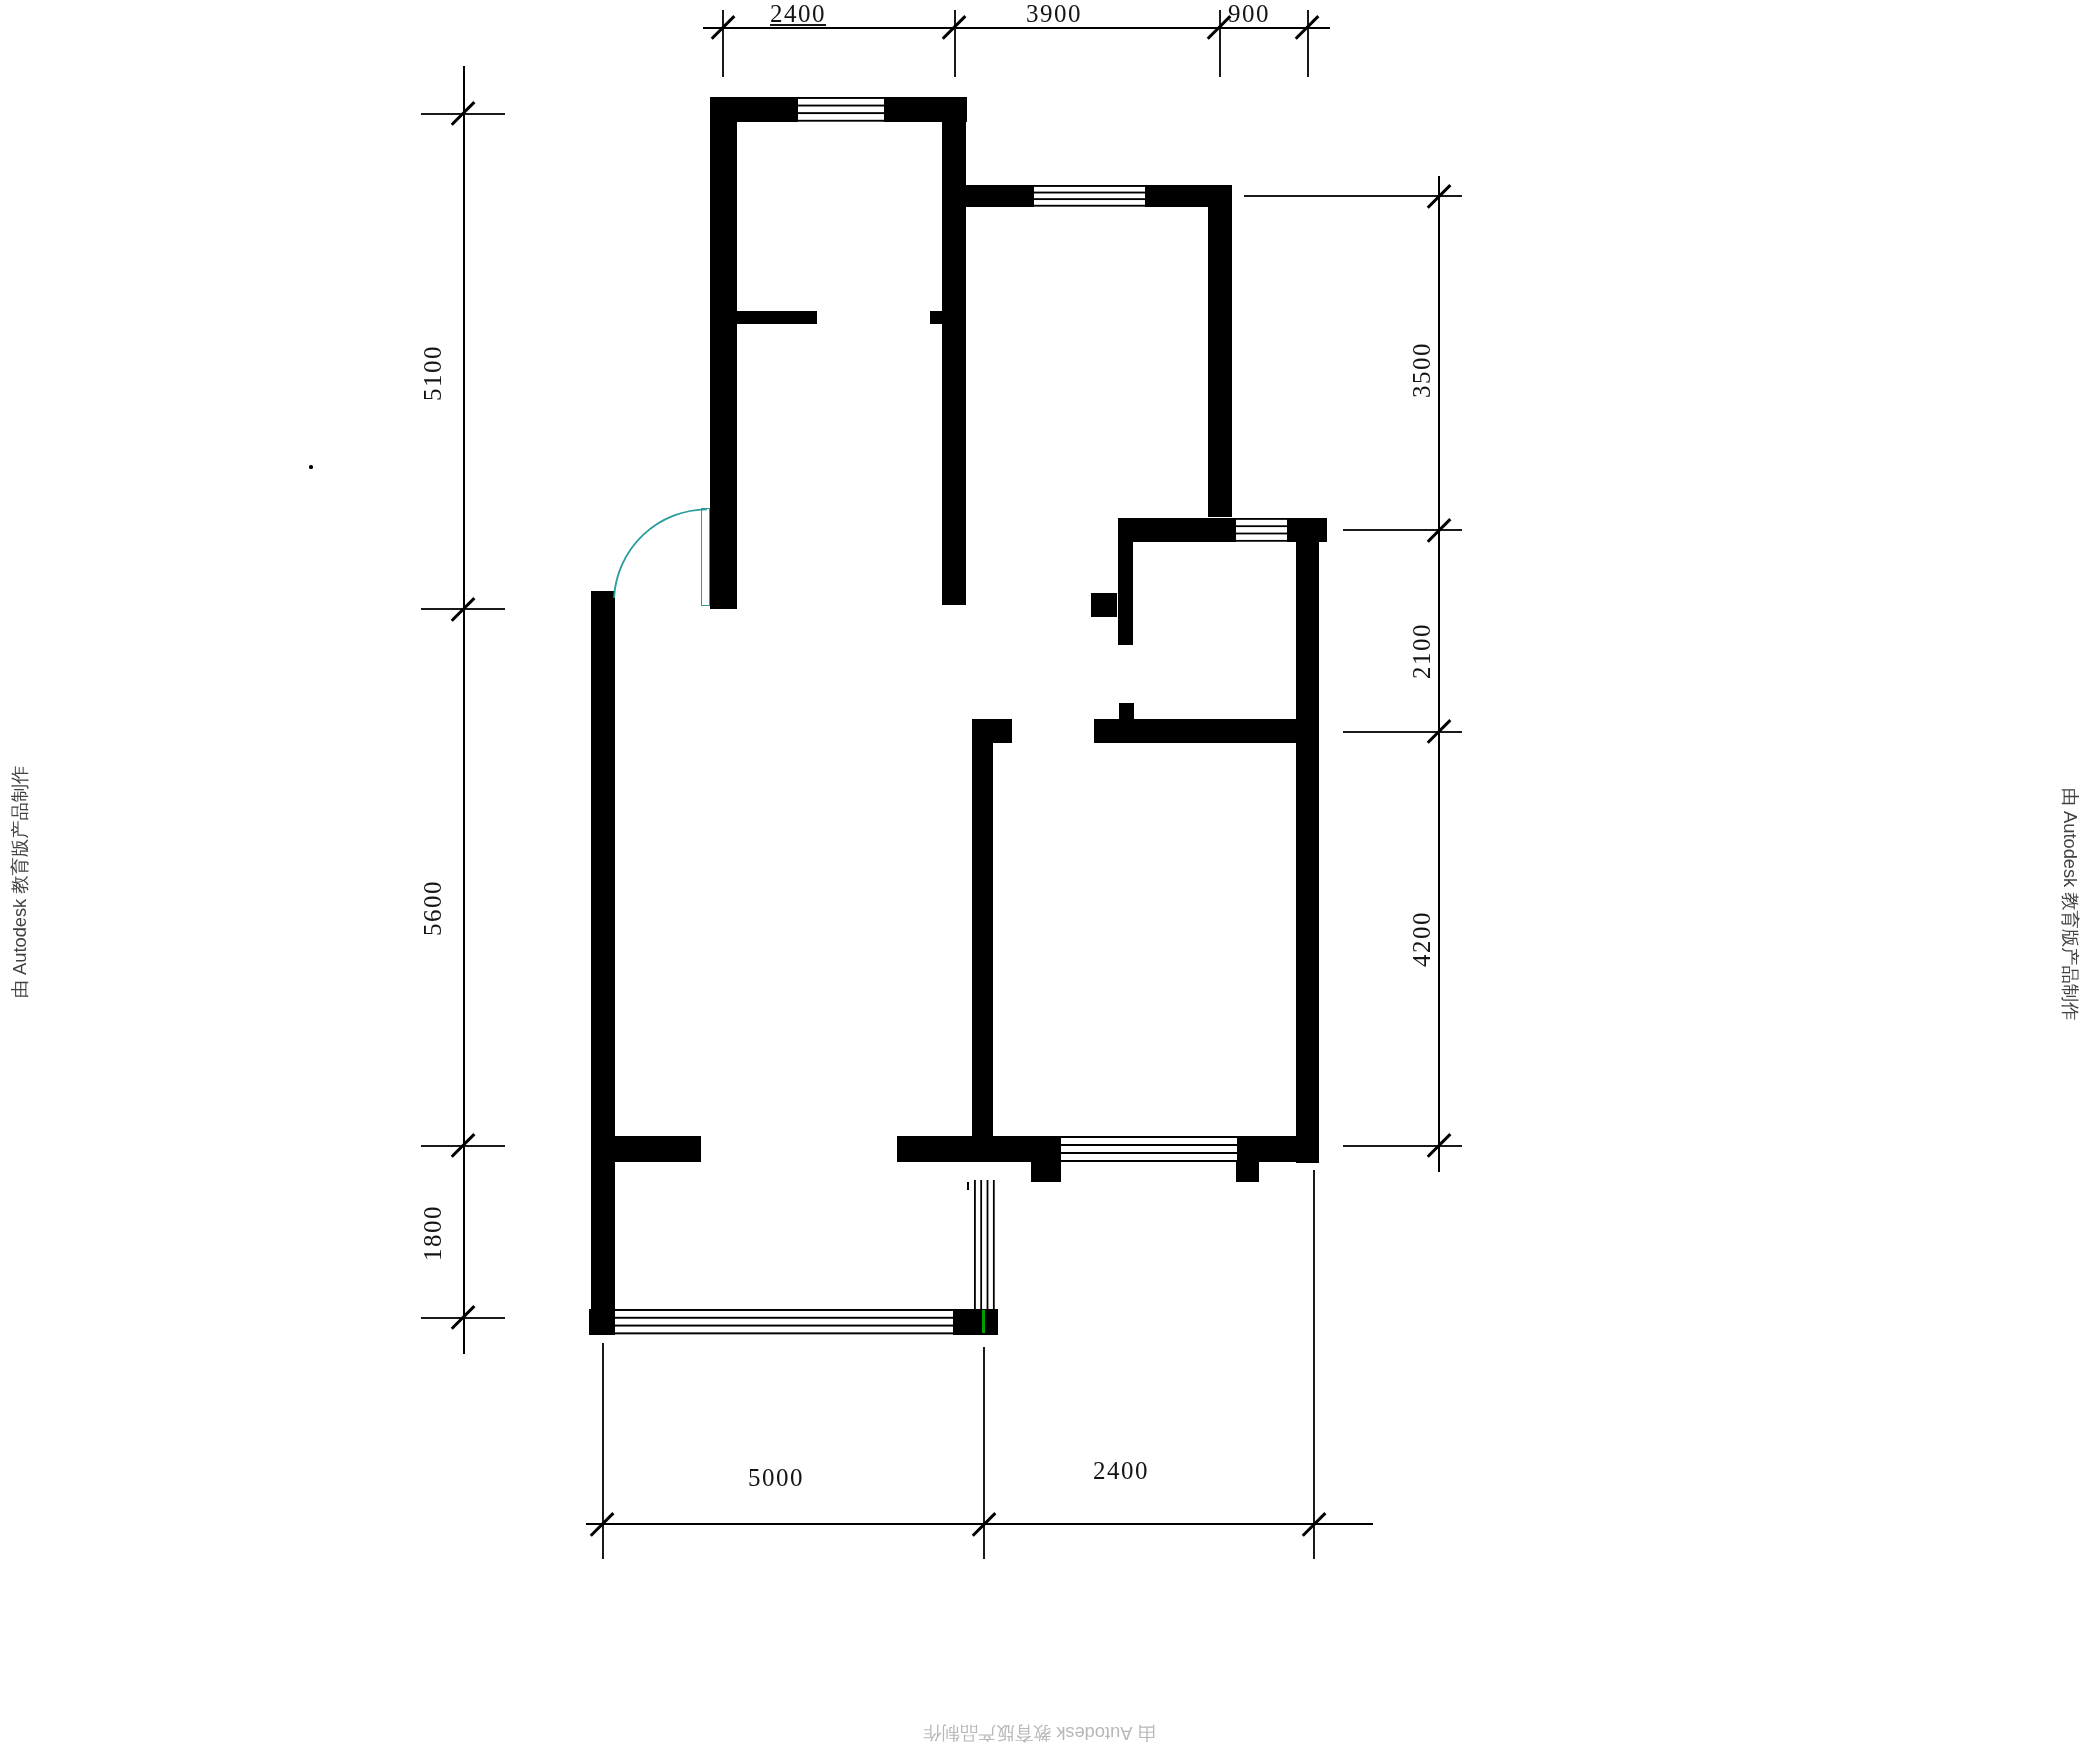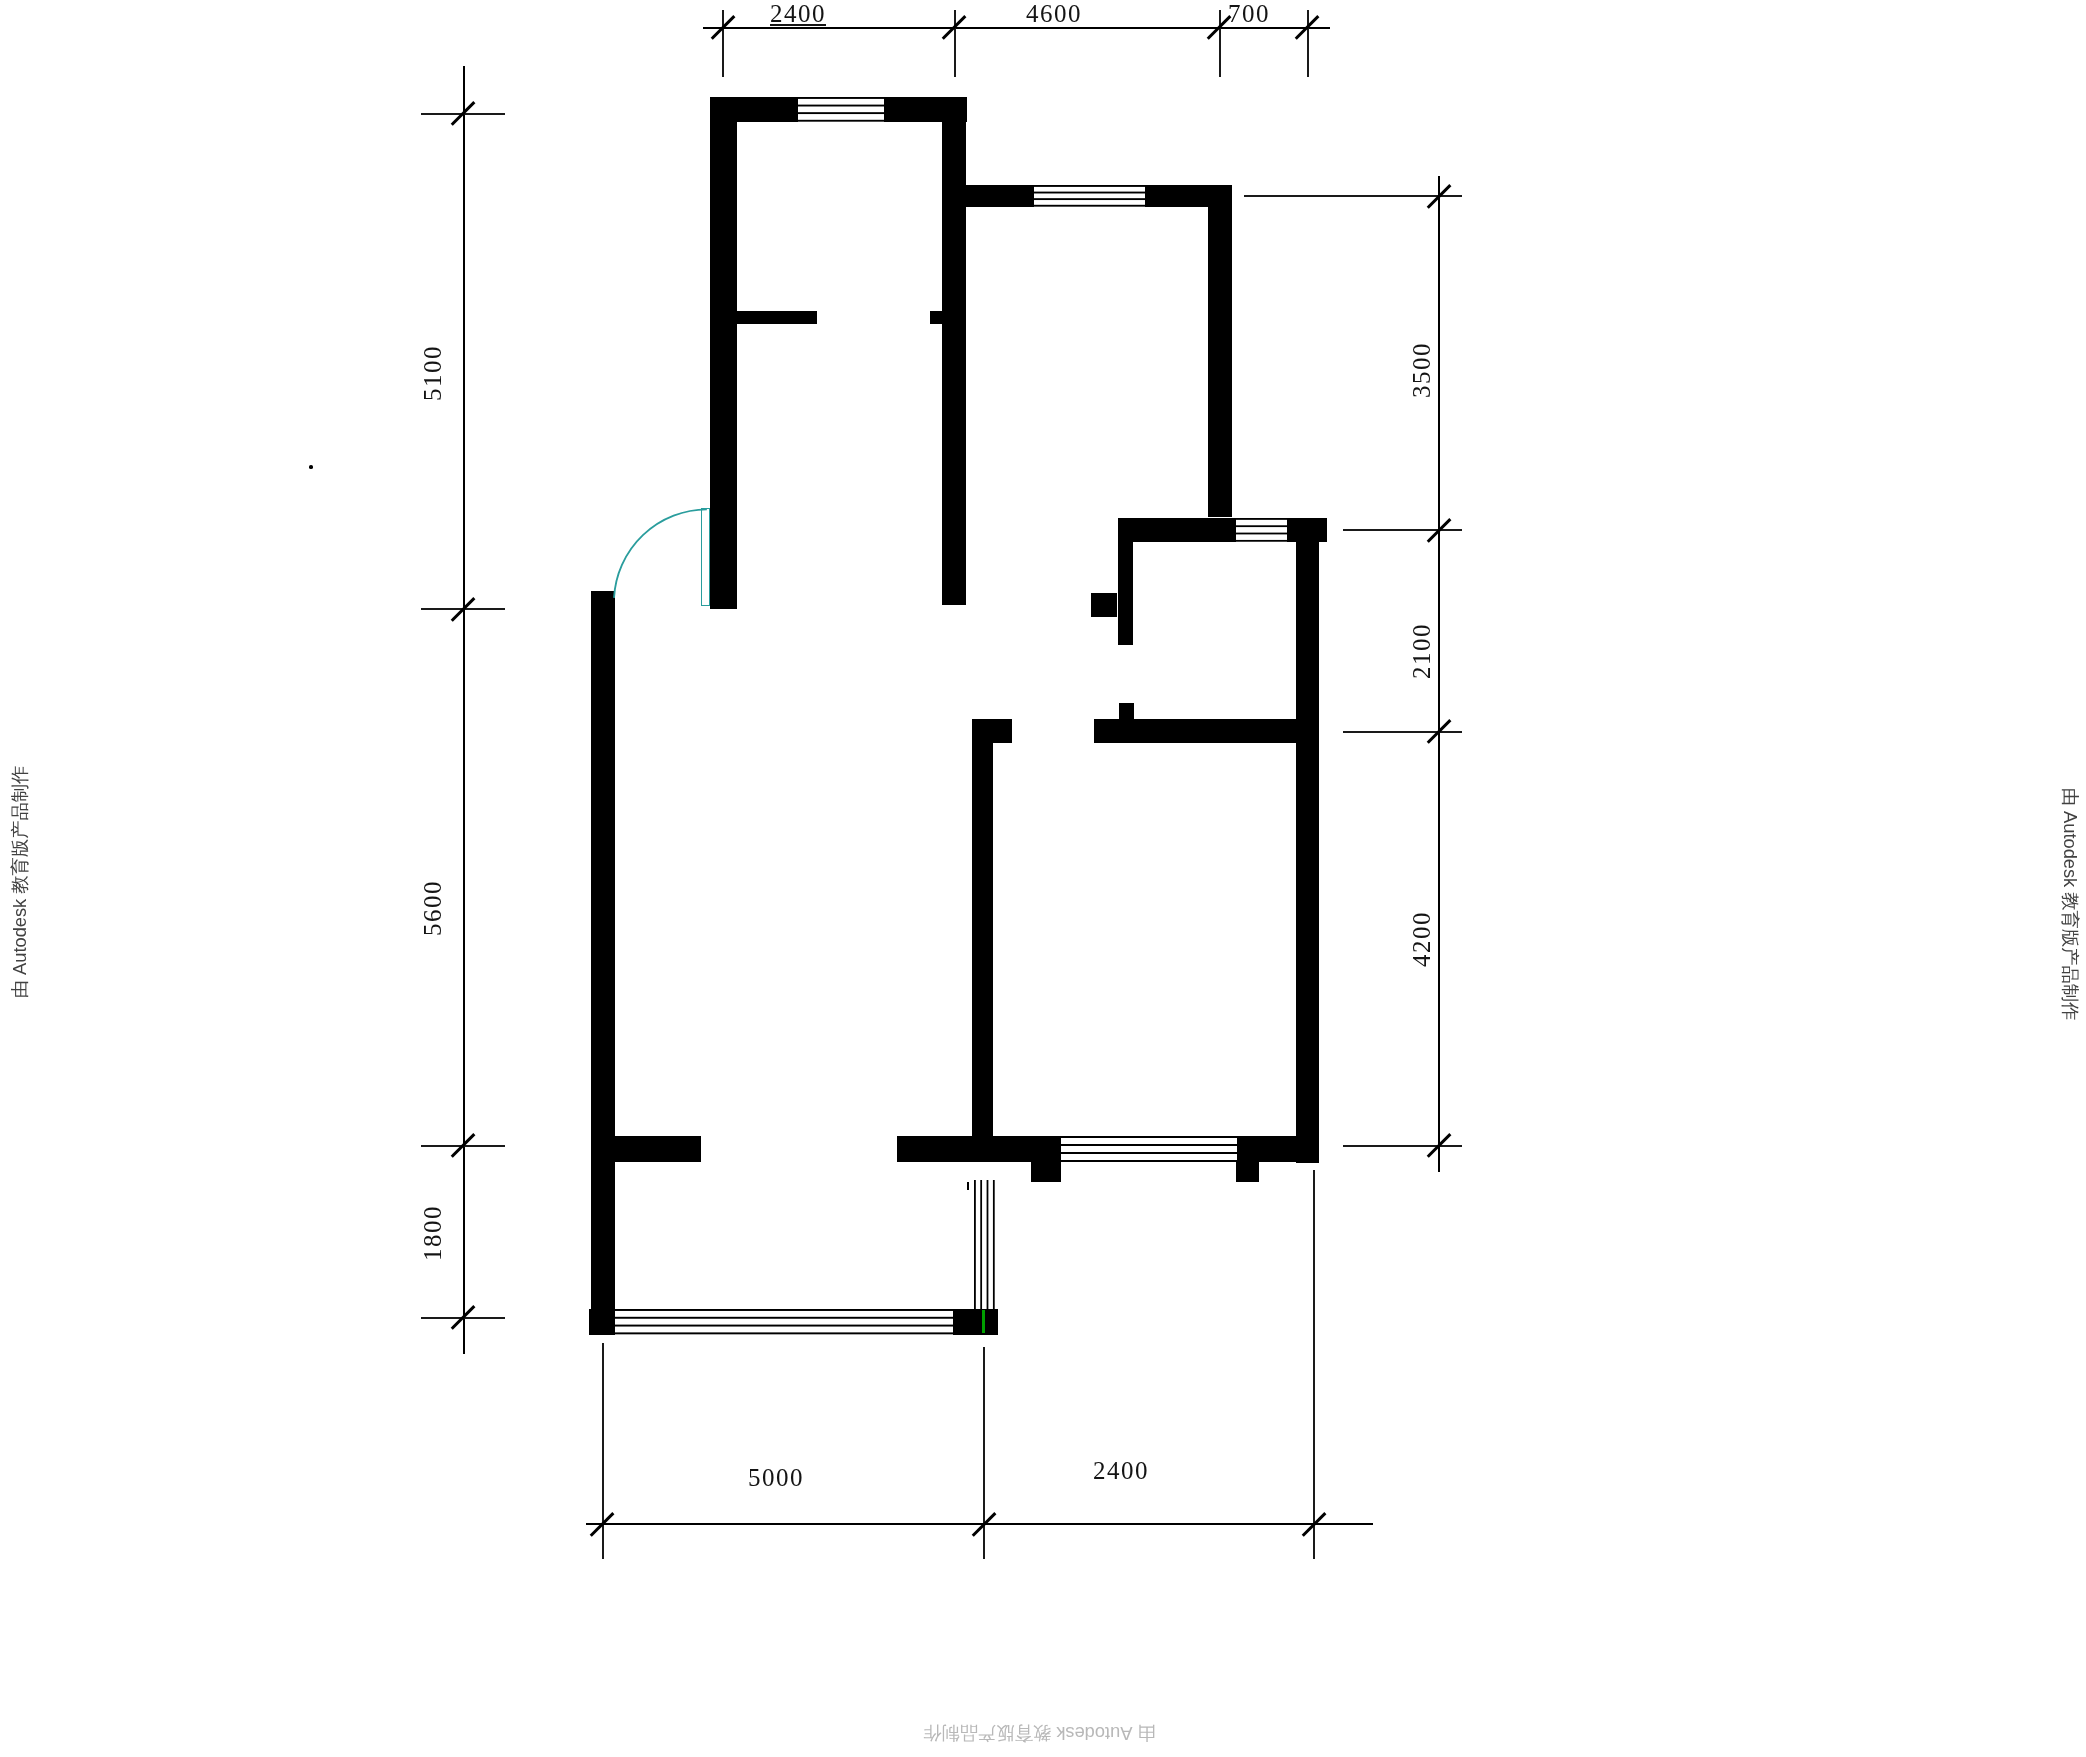--- a/index.html
+++ b/index.html
@@ -79,22 +79,22 @@
   <div class="dline" style="left:703px;top:27px;width:627px;height:2.2px;"></div>
   <div class="ext" style="left:722px;top:10.2px;width:1.5px;height:67px;"></div>
   <div class="ext" style="left:954px;top:10.2px;width:1.5px;height:67px;"></div>
   <div class="ext" style="left:1219px;top:10.2px;width:1.5px;height:67px;"></div>
   <div class="ext" style="left:1307px;top:10.2px;width:1.5px;height:67px;"></div>
   <div class="tick" style="left:707px;top:26px;"></div>
   <div class="tick" style="left:938px;top:26px;"></div>
   <div class="tick" style="left:1203px;top:26px;"></div>
   <div class="tick" style="left:1291px;top:26px;"></div>
   <span class="dimtxt" style="left:798px;top:0px;text-decoration:underline;">2400</span>
-  <span class="dimtxt" style="left:1054px;top:0px;">4600</span>
-  <span class="dimtxt" style="left:1249px;top:0px;">700</span>
+  <span class="dimtxt" style="left:1054px;top:0px;">3900</span>
+  <span class="dimtxt" style="left:1249px;top:0px;">900</span>
 
   <div class="dline" style="left:463px;top:66px;width:2.2px;height:1288px;"></div>
   <div class="ext" style="left:421px;top:113px;width:84px;height:1.5px;"></div>
   <div class="ext" style="left:421px;top:608px;width:84px;height:1.5px;"></div>
   <div class="ext" style="left:421px;top:1145px;width:84px;height:1.5px;"></div>
   <div class="ext" style="left:421px;top:1317px;width:84px;height:1.5px;"></div>
   <div class="tick" style="left:447px;top:112px;"></div>
   <div class="tick" style="left:447px;top:608px;"></div>
   <div class="tick" style="left:447px;top:1144px;"></div>
   <div class="tick" style="left:447px;top:1316px;"></div>

